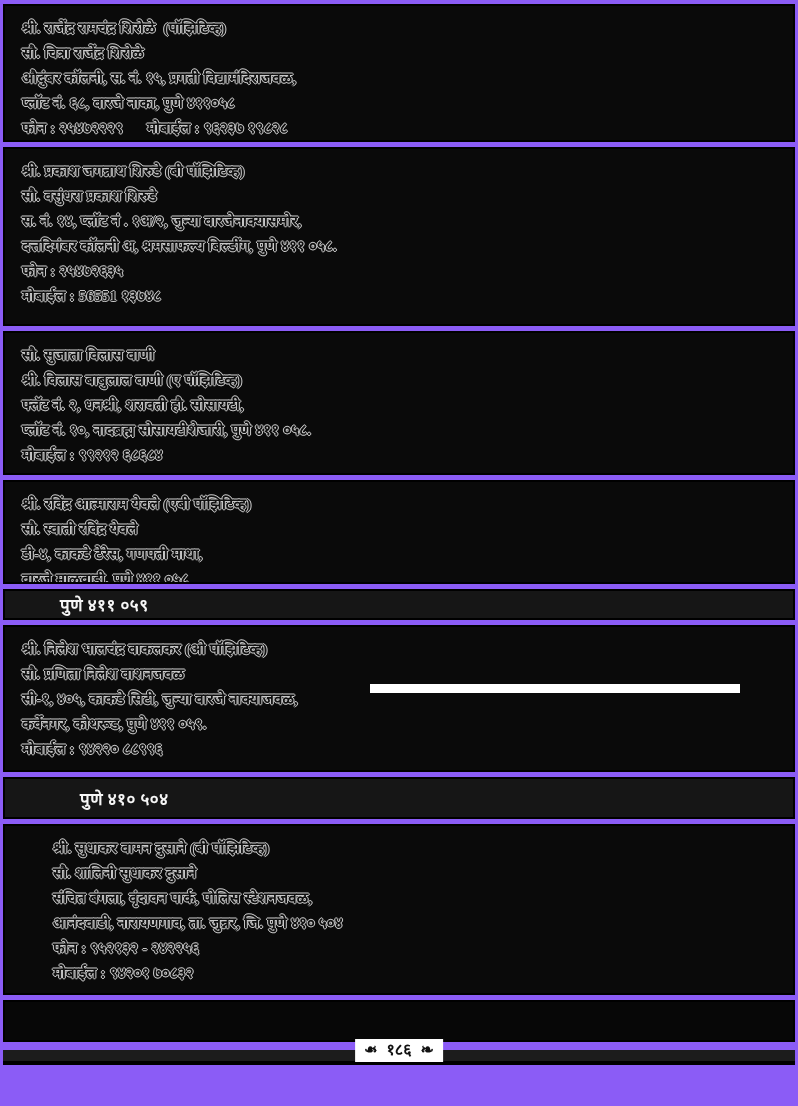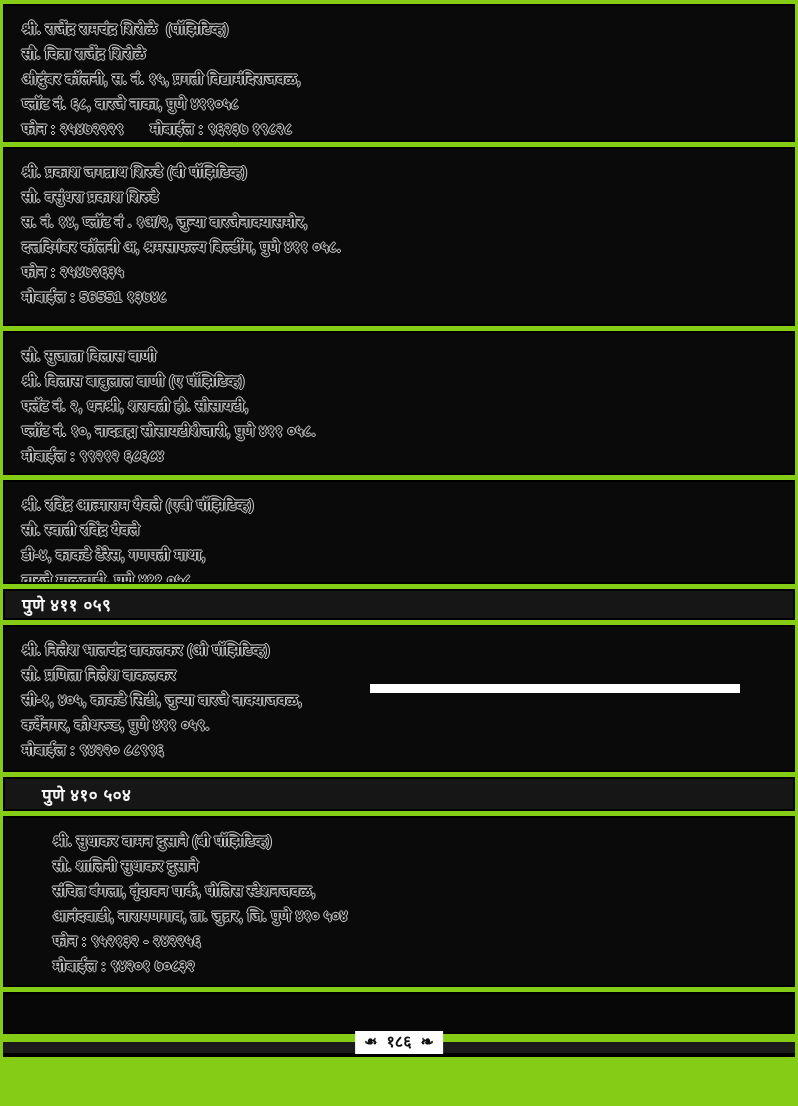--- a/index.html
+++ b/index.html
@@ -2,22 +2,22 @@
 <html><head>
 <meta charset="utf-8">
 <style>
   html, body { margin: 0; padding: 0; background: #ffffff; }
   .page {
     position: relative;
     width: 798px;
     height: 1106px;
     box-sizing: border-box;
     padding: 4px 3px 0 3px;
-    background: #84cc16;
-    font-family: Liberation Sans, sans-serif;
+    background: #8b5cf6;
+    font-family: Liberation Serif, serif;
     overflow: hidden;
   }
   .block {
     position: relative;
     box-sizing: border-box;
     background: #0a0a0a;
     border: 2px solid #000000;
     margin-bottom: 5px;
     overflow: hidden;
   }
@@ -35,20 +35,21 @@
     display: flex;
     align-items: center;
     padding-left: 17px;
     background: #161616;
   }
   .hdr .hdr-label {
     color: #f5f5f5;
     font-size: 17px;
     font-weight: bold;
     letter-spacing: 0.5px;
+    margin-left: 38px;
   }
   .empty-block { background: #070707; }
   .redaction-bar {
     position: absolute;
     left: 365px;
     top: 57px;
     width: 370px;
     height: 9px;
     background: #ffffff;
   }
@@ -116,27 +117,27 @@
         <div class="line">श्री. रविंद्र आत्माराम येवले (एबी पॉझिटिव्ह)</div>
         <div class="line">सौ. स्वाती रविंद्र येवले</div>
         <div class="line">डी-४, काकडे टेरेस, गणपती माथा,</div>
         <div class="line">वारजे माळवाडी, पुणे ४११ ०५८</div>
       </div>
       <div class="block hdr" style="height: 31px;">
         <span class="hdr-label">पुणे ४११ ०५९</span>
       </div>
       <div class="block entry" style="height: 147px;">
         <div class="line">श्री. निलेश भालचंद्र वाकलकर (ओ पॉझिटिव्ह)</div>
-        <div class="line">सौ. प्रणिता निलेश वाकलकर</div>
+        <div class="line">सौ. प्रणिता निलेश वाशनजवळ</div>
         <div class="line">सी-१, ४०५, काकडे सिटी, जुन्या वारजे नाक्याजवळ,</div>
         <div class="line">कर्वेनगर, कोथरूड, पुणे ४११ ०५९.</div>
         <div class="line">मोबाईल : ९४२२० ८८९९६</div>
         <div class="redaction-bar"></div>
       </div>
-      <div class="block hdr" style="height: 34px; padding-left: 37px;">
+      <div class="block hdr" style="height: 42px; padding-left: 37px;">
         <span class="hdr-label">पुणे ४१० ५०४</span>
       </div>
       <div class="block entry" style="height: 171px; padding-left: 48px;">
         <div class="line">श्री. सुधाकर वामन दुसाने (बी पॉझिटिव्ह)</div>
         <div class="line">सौ. शालिनी सुधाकर दुसाने</div>
         <div class="line">संचित बंगला, वृंदावन पार्क, पोलिस स्टेशनजवळ,</div>
         <div class="line">आनंदवाडी, नारायणगाव, ता. जुन्नर, जि. पुणे ४१० ५०४</div>
         <div class="line">फोन : ९५२१३२ - २४२२५६</div>
         <div class="line">मोबाईल : ९४२०१ ७०८३२</div>
       </div>

